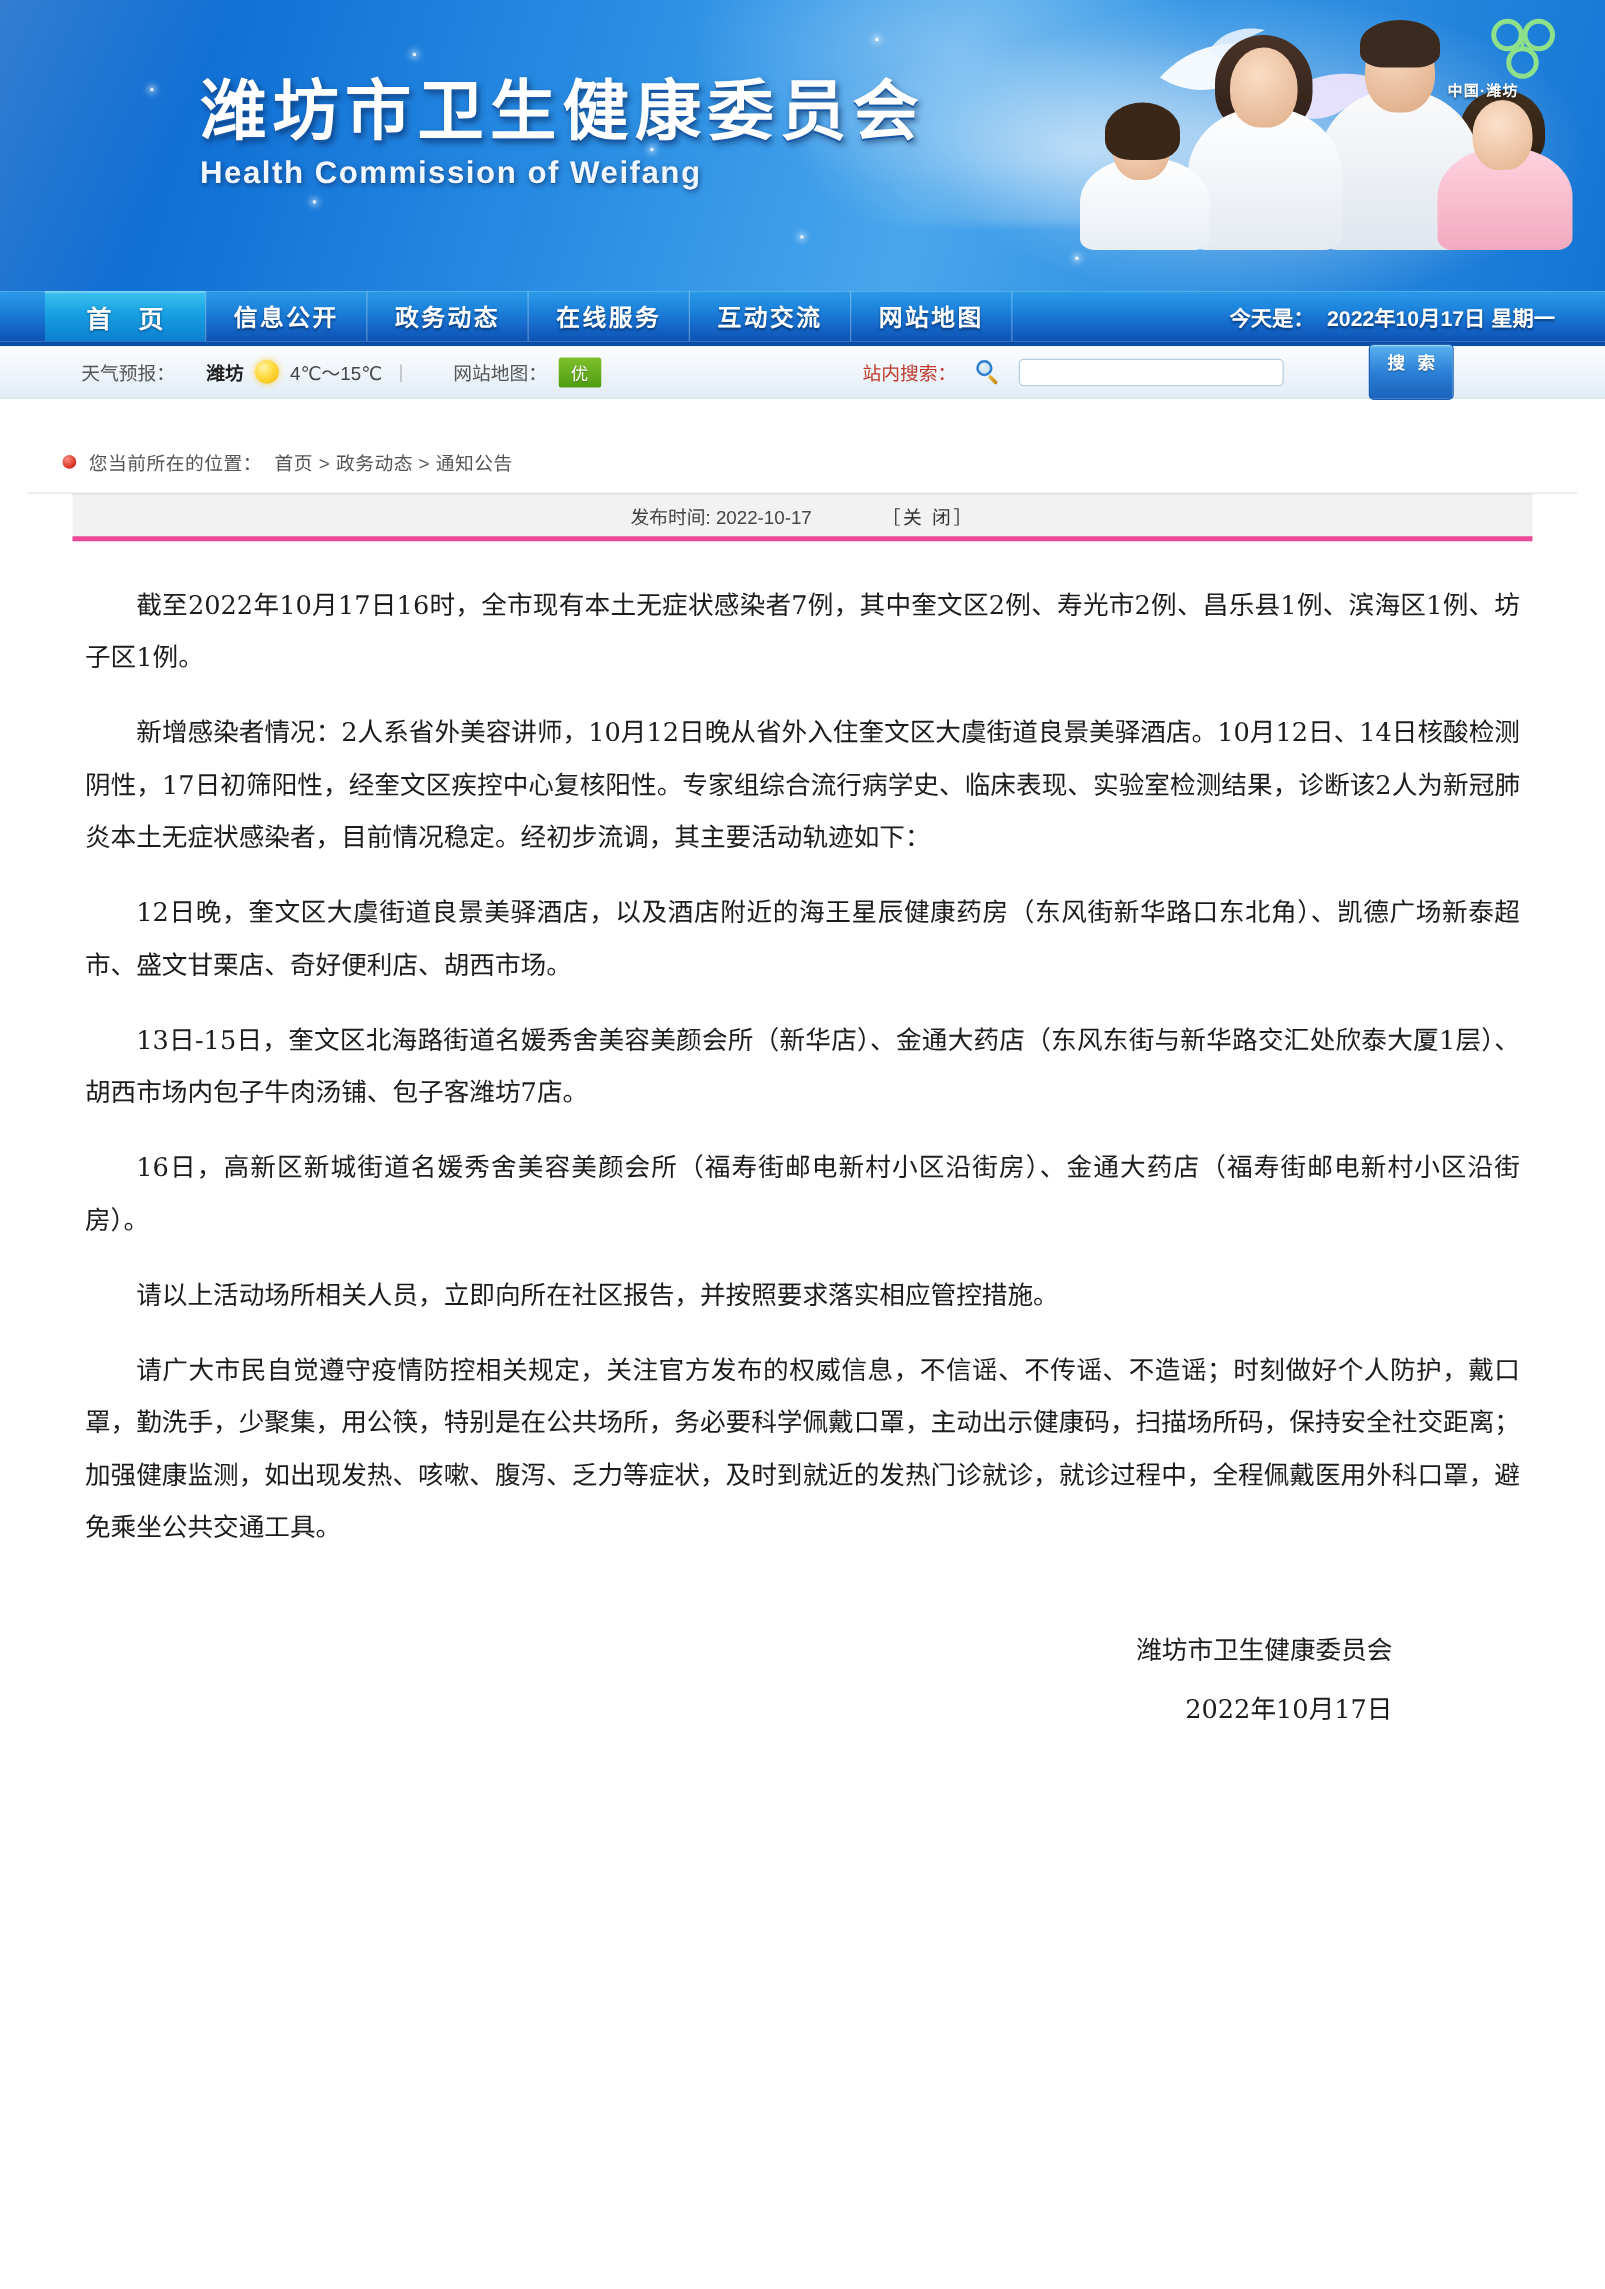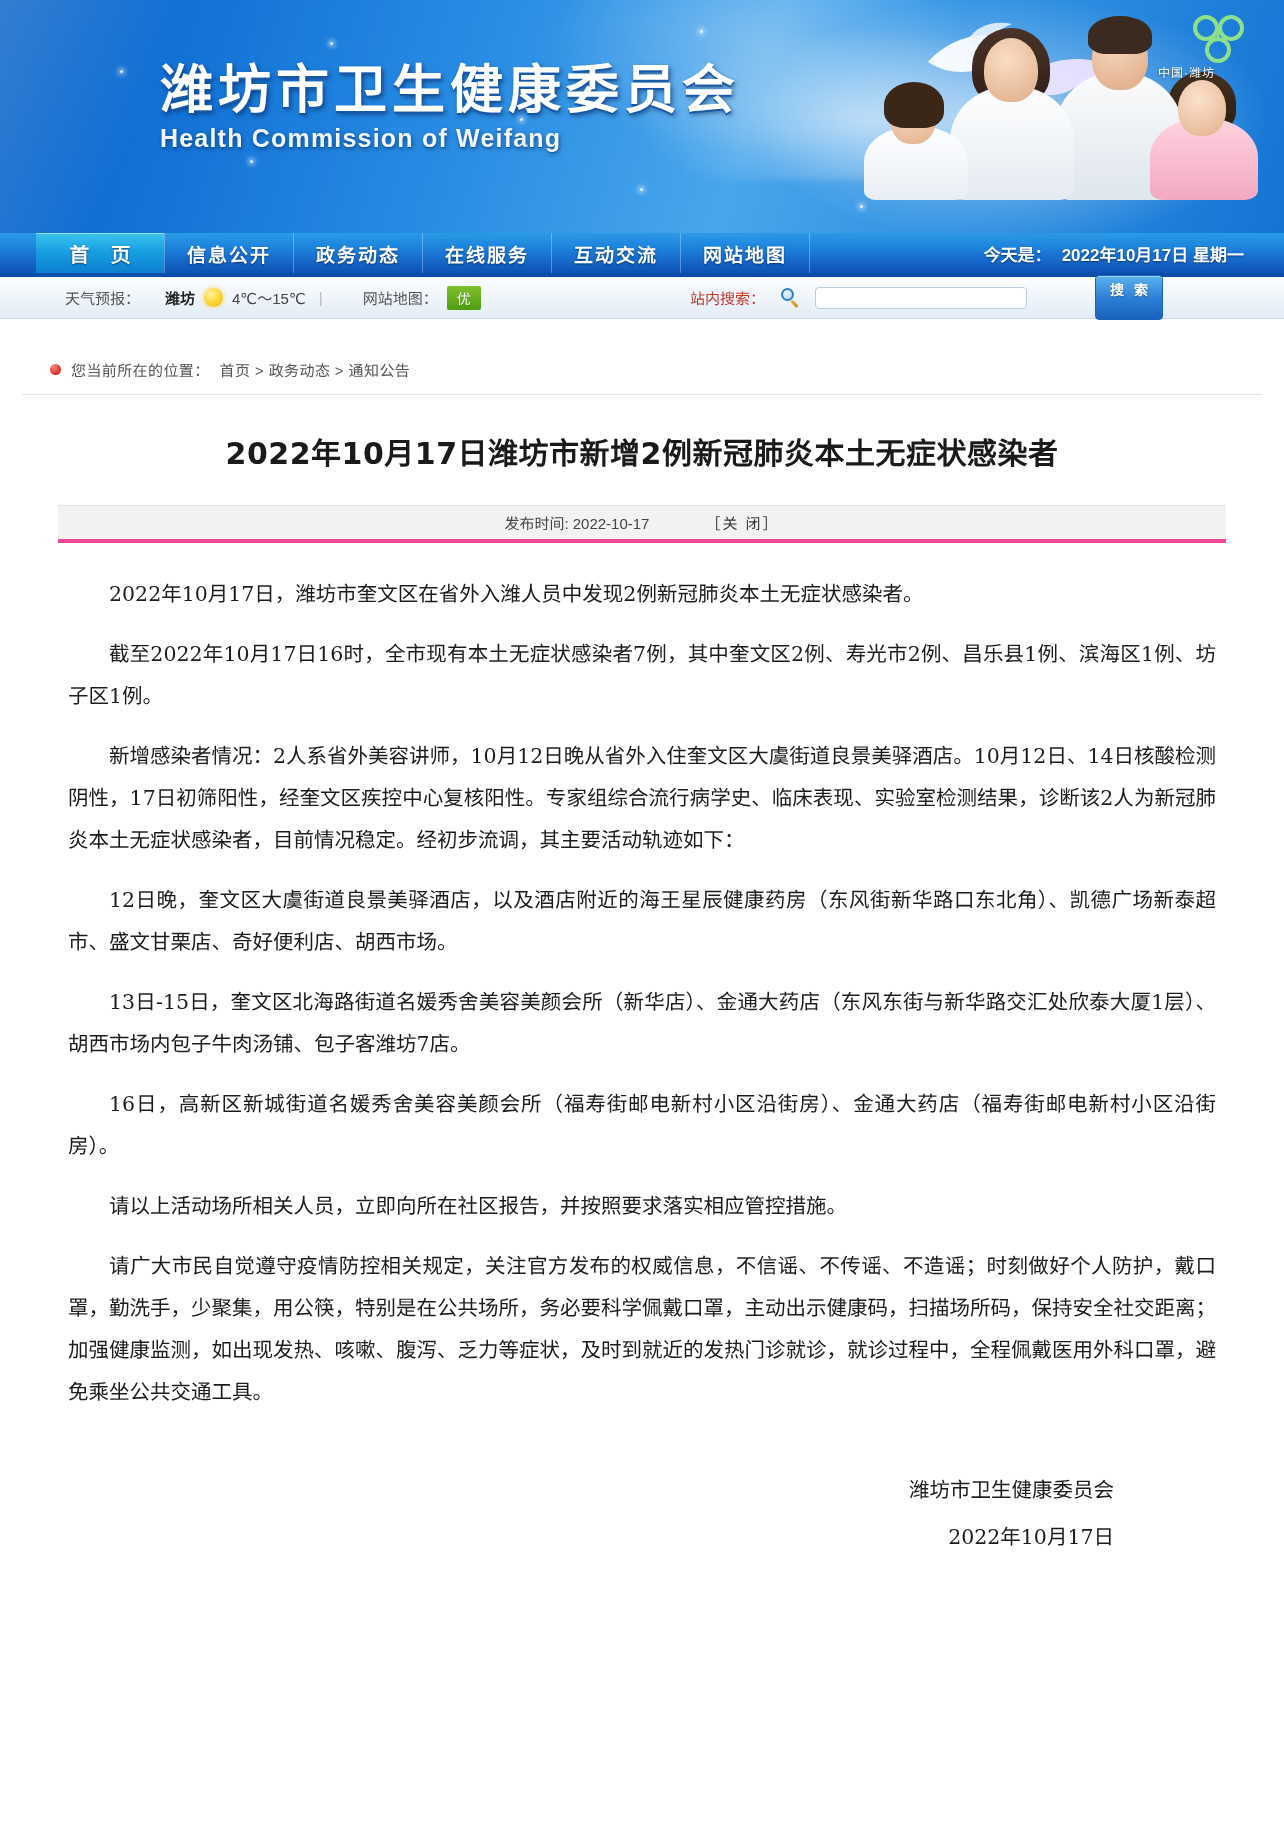--- a/index.html
+++ b/index.html
@@ -67,21 +67,21 @@
   .ph{ position:absolute; border-radius:50% 50% 44% 44%; }
   .ph-body{ border-radius:48% 48% 12% 12%; }
   .dove{ position:absolute; z-index:2; }
 
   .logo-badge{
     position:absolute; right:22px; top:10px; z-index:6;
     width:86px; height:74px;
   }
   .logo-badge .txt{
     position:absolute; left:-18px; bottom:4px;
-    color:#fff; font-size:12px; font-weight:normal; letter-spacing:1px;
+    color:#fff; font-size:12px; font-weight:bold; letter-spacing:1px;
     text-shadow:0 1px 2px rgba(0,0,0,.5);
     white-space:nowrap;
   }
 
   
   .nav{
     position:relative;
     height:44px; width:1284px;
     background:linear-gradient(180deg,#2a9ae6 0%, #1e86dd 32%, #1464c6 75%, #0d53b2 100%);
     display:flex; align-items:stretch;
@@ -337,29 +337,27 @@
 <div class="page">
 
   <div class="breadcrumb">
     <span class="bc-dot"></span>
     <span class="bc-text">您当前所在的位置：</span>
     <span class="bc-text">首页 &gt; 政务动态 &gt; 通知公告</span>
   </div>
 
   <div class="article">
 
-    <div class="art-title">2022年10月17日潍坊市新增2例新冠肺炎本土无症状感染者</div>
 
     <div class="art-meta">
       <span>发布时间: 2022-10-17</span>
       <span class="closelink">［关 闭］</span>
     </div>
 
     <div class="art-body">
-      <p>2022年10月17日，潍坊市奎文区在省外入潍人员中发现2例新冠肺炎本土无症状感染者。</p>
       <p>截至2022年10月17日16时，全市现有本土无症状感染者7例，其中奎文区2例、寿光市2例、昌乐县1例、滨海区1例、坊子区1例。</p>
       <p>新增感染者情况：2人系省外美容讲师，10月12日晚从省外入住奎文区大虞街道良景美驿酒店。10月12日、14日核酸检测阴性，17日初筛阳性，经奎文区疾控中心复核阳性。专家组综合流行病学史、临床表现、实验室检测结果，诊断该2人为新冠肺炎本土无症状感染者，目前情况稳定。经初步流调，其主要活动轨迹如下：</p>
       <p>12日晚，奎文区大虞街道良景美驿酒店，以及酒店附近的海王星辰健康药房（东风街新华路口东北角）、凯德广场新泰超市、盛文甘栗店、奇好便利店、胡西市场。</p>
       <p>13日-15日，奎文区北海路街道名媛秀舍美容美颜会所（新华店）、金通大药店（东风东街与新华路交汇处欣泰大厦1层）、胡西市场内包子牛肉汤铺、包子客潍坊7店。</p>
       <p>16日，高新区新城街道名媛秀舍美容美颜会所（福寿街邮电新村小区沿街房）、金通大药店（福寿街邮电新村小区沿街房）。</p>
       <p>请以上活动场所相关人员，立即向所在社区报告，并按照要求落实相应管控措施。</p>
       <p>请广大市民自觉遵守疫情防控相关规定，关注官方发布的权威信息，不信谣、不传谣、不造谣；时刻做好个人防护，戴口罩，勤洗手，少聚集，用公筷，特别是在公共场所，务必要科学佩戴口罩，主动出示健康码，扫描场所码，保持安全社交距离；加强健康监测，如出现发热、咳嗽、腹泻、乏力等症状，及时到就近的发热门诊就诊，就诊过程中，全程佩戴医用外科口罩，避免乘坐公共交通工具。</p>
     </div>
 
     <div class="signoff">

